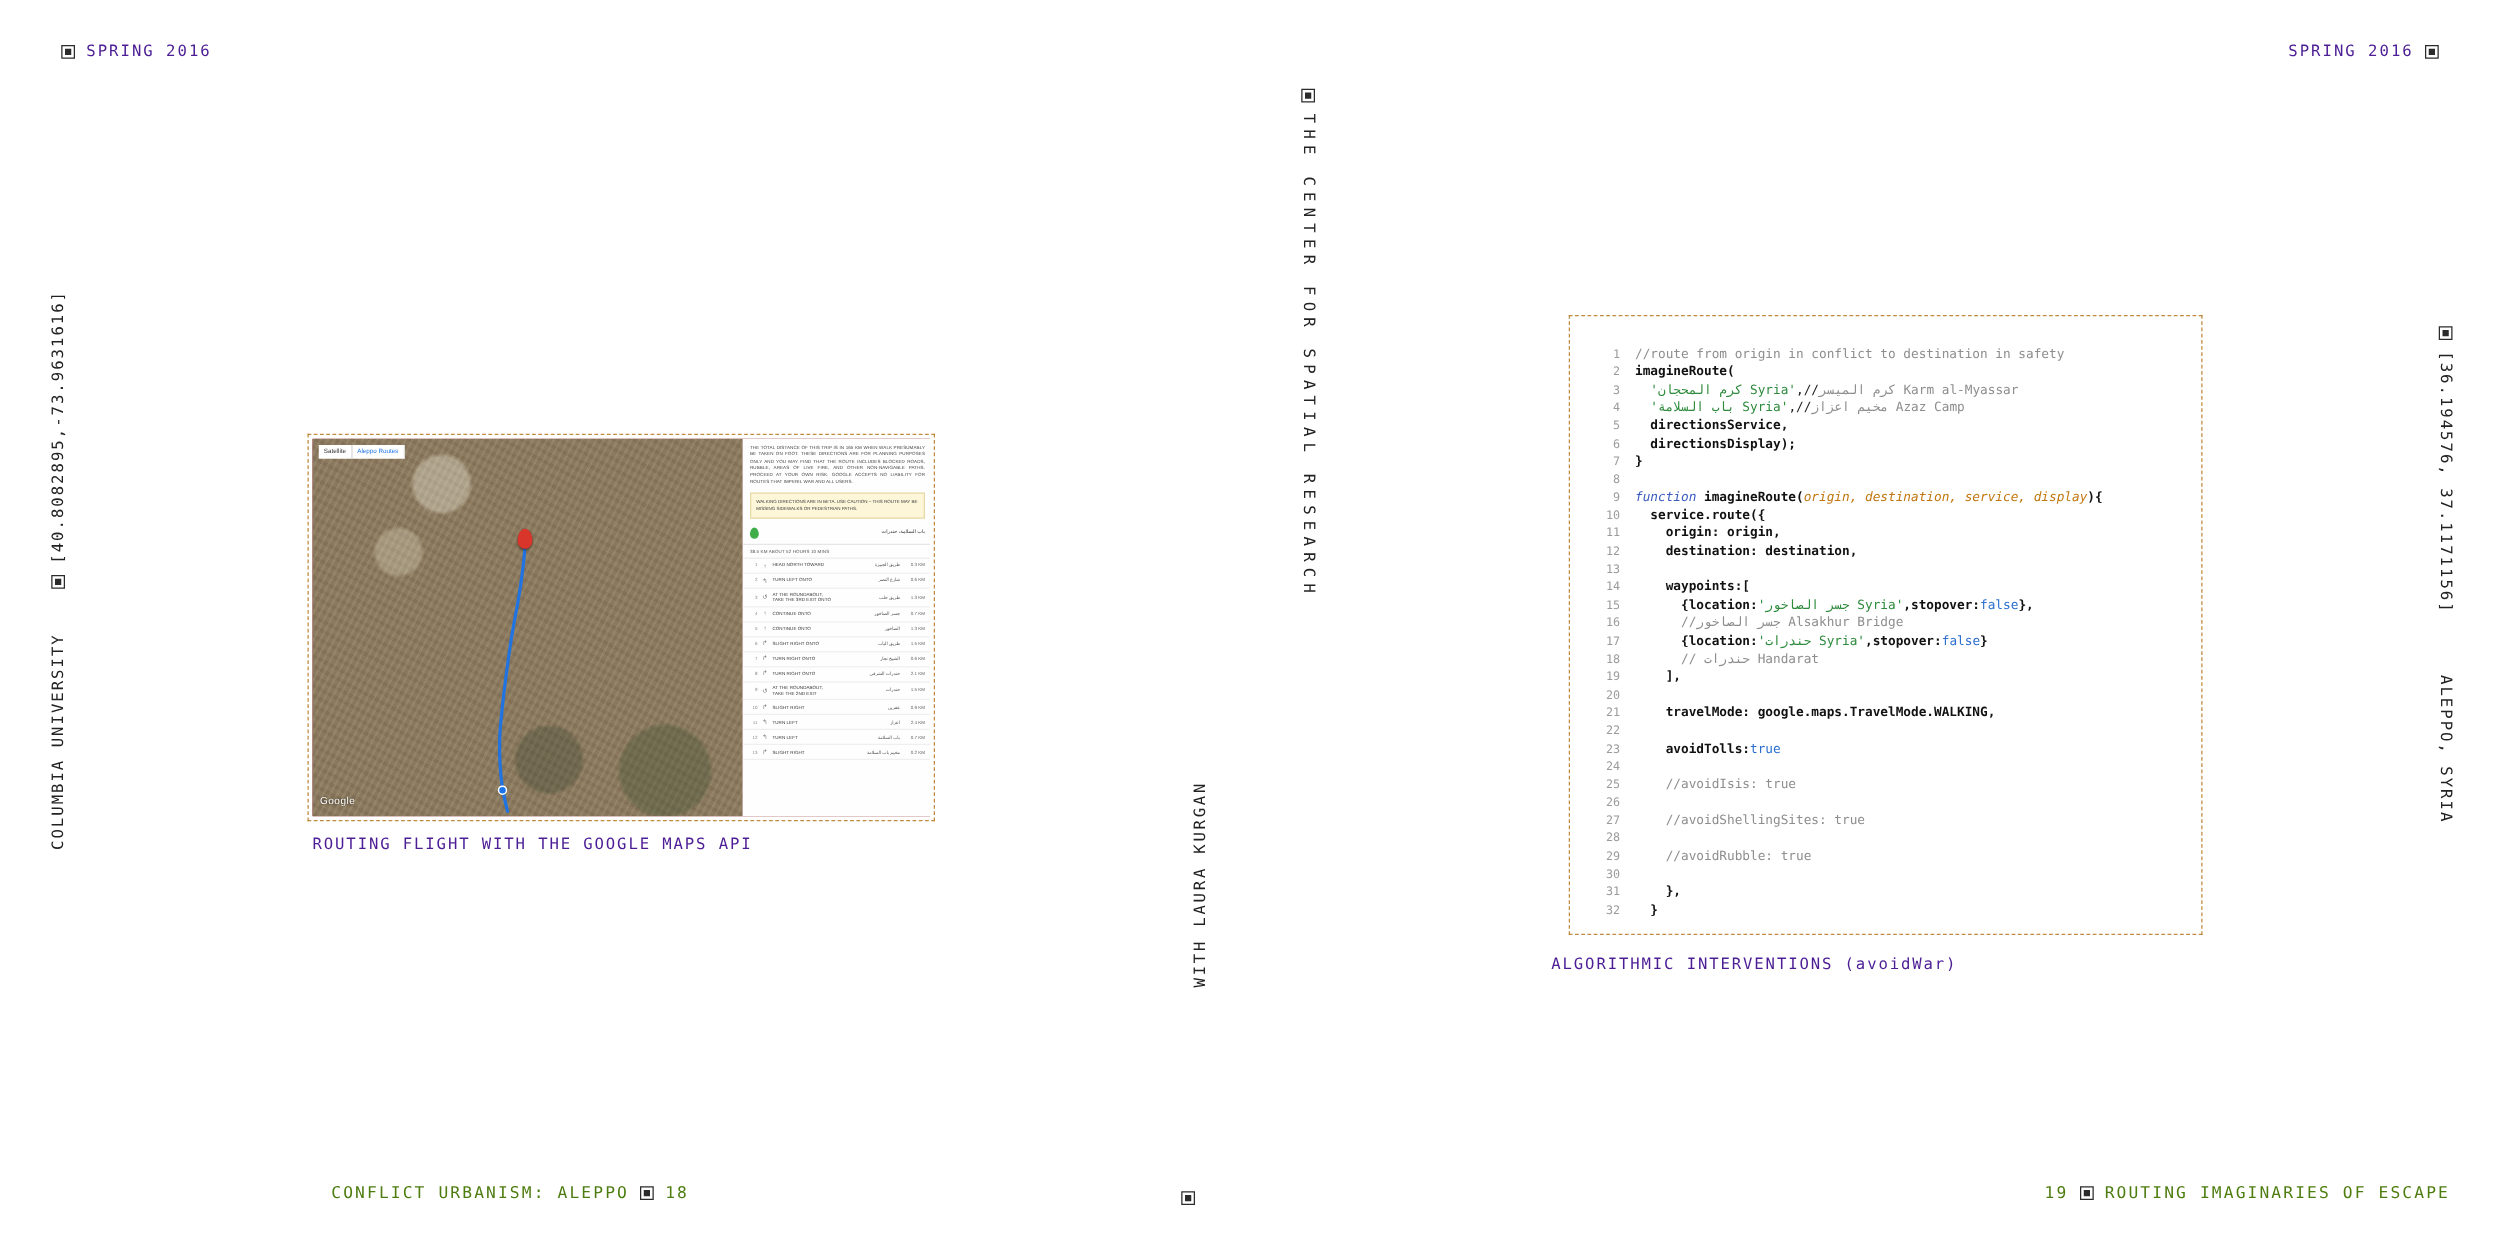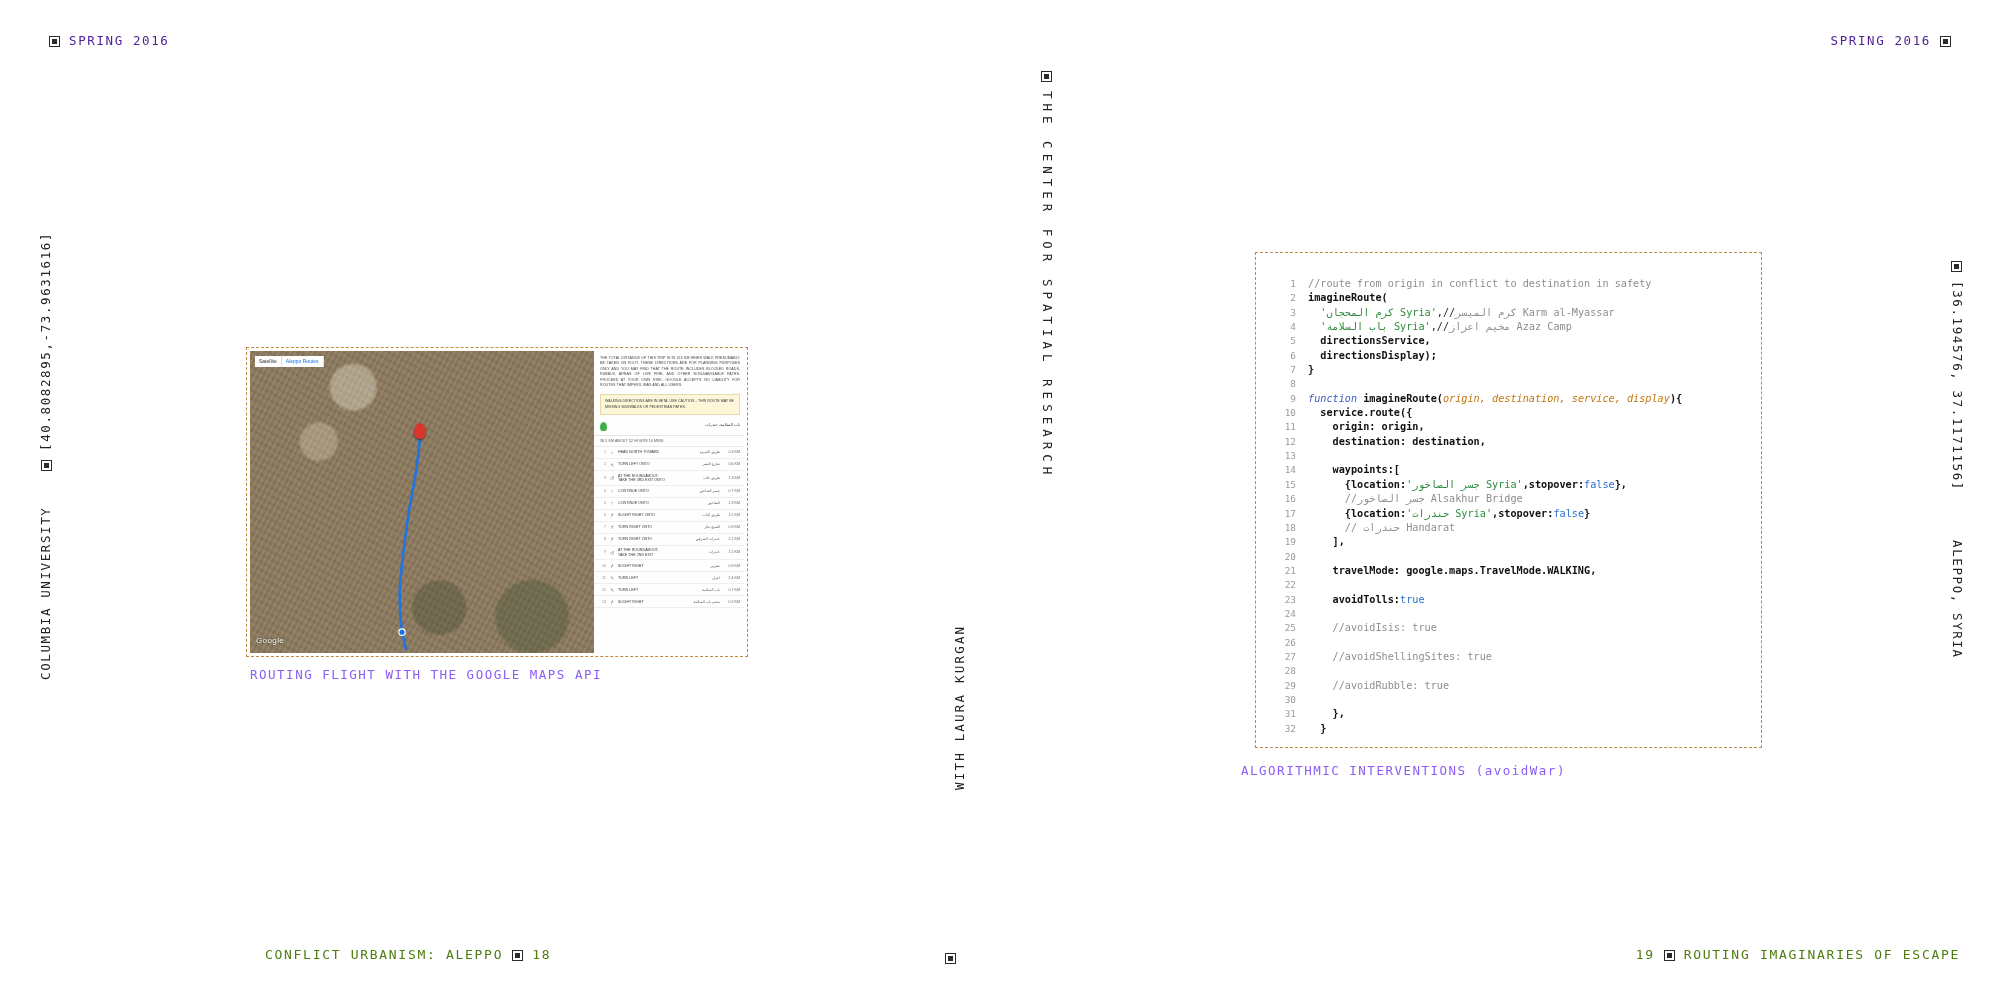--- a/index.html
+++ b/index.html
@@ -339,21 +339,21 @@
   .dir-row .ic  { width: 6px; flex: none; color: #777; font-size: 5px; text-align: center; }
   .dir-row .en  { flex: 1; letter-spacing: 0.05px; }
   .dir-row .ar  { flex: 1; text-align: right; direction: rtl; color: #555; }
   .dir-row .di  { width: 17px; flex: none; text-align: right; color: #666; }
 
   
   .caption {
     position: absolute;
     font-size: 12.5px;
     letter-spacing: 1.5px;
-    color: #8b5cf6;
+    color: #4c1d95;
     white-space: nowrap;
   }
   #caption-left  { left: 250px; top: 667px; }
   #caption-right { left: 1241px; top: 763px; }
 
   
   #code-frame {
     position: absolute;
     left: 1255px;
     top: 252px;

